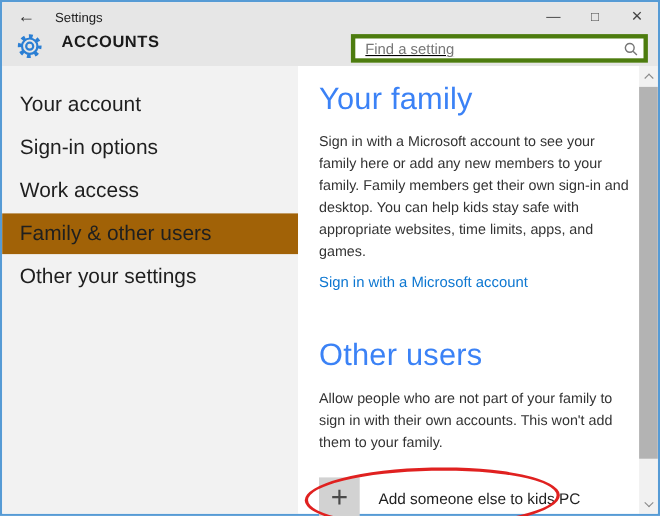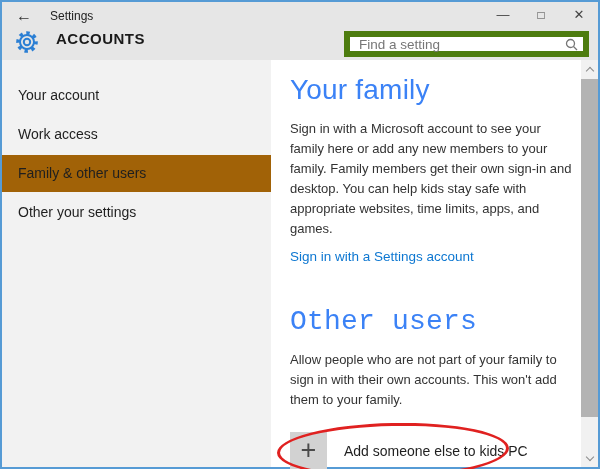--- a/index.html
+++ b/index.html
@@ -42,43 +42,43 @@
     display: flex; align-items: flex-start;
     position: relative;
   }
   .gear-wrap { width: 24px; height: 24px; margin-left: 13px; }
   .page-title {
     font-size: 15px; font-weight: 700; letter-spacing: 0.5px;
     color: #1a1a1a; margin-left: 17px;
   }
   .searchbox {
     position: absolute; right: 9px; top: 1px;
-    width: 245px; height: 26px;
-    background: #fff; border: 6px solid #4d7c0f;
-    display: flex; align-items: center;
+    width: 270px; height: 26px;
+    background: #fff; border: 4px solid #4d7c0f;
+    display: flex; align-items: center; text-decoration: underline;
   }
   .searchbox input {
     border: none; outline: none; background: transparent;
     flex: 1; padding: 0 4px 0 9px;
     font-family: "Liberation Sans", sans-serif;
     font-size: 13.5px; color: #333;
   }
   .searchbox input::placeholder { color: #767676; opacity: 1; }
   .search-icon { width: 24px; display: flex; justify-content: center; }
   
   .body-row { flex: 1; display: flex; min-height: 0; }
   .sidebar {
     width: 269px; flex: 0 0 269px;
     background: #f2f2f2;
     padding-top: 17px;
   }
   .nav-item {
     height: 37px; line-height: 37px;
     padding-left: 16px; margin-bottom: 2px;
-    font-size: 14px; color: #1f1f1f;
+    font-size: 19px; color: #1f1f1f;
     cursor: pointer;
   }
   .nav-item.selected { background: #a16207; }
   .content {
     flex: 1; background: #fff;
     padding: 14px 8px 0 19px;
     position: relative;
   }
   .section-heading {
     font-size: 28px; font-weight: 300; color: #3b82f6;
@@ -88,21 +88,21 @@
     margin-top: 13px;
     font-size: 13px; line-height: 20px; color: #333;
     max-width: 292px;
   }
   .content a {
     display: inline-block;
     color: #0d77d1; text-decoration: none;
     font-size: 13.5px; cursor: pointer;
   }
   .link-family { margin-top: 10px; }
-  .heading-other { margin-top: 41px; font-family: Liberation Mono, monospace; }
+  .heading-other { margin-top: 41px; }
   .add-row {
     margin-top: 22px;
     display: flex; align-items: center;
     position: relative; width: 252px;
     cursor: pointer;
   }
   .plus-box {
     width: 37px; height: 37px; flex: 0 0 37px;
     background: #d2d2d2;
     display: flex; align-items: center; justify-content: center;
@@ -176,29 +176,30 @@
           <line x1="8.5" y1="8.5" x2="12" y2="12" stroke="#767676" stroke-width="1.3"></line>
         </svg>
       </span>
     </div>
   </div>
 
   <div class="body-row">
 
     <div class="sidebar">
       <div class="nav-item">Your account</div>
+      <div class="nav-item">Sign-in options</div>
       <div class="nav-item">Work access</div>
       <div class="nav-item selected">Family &amp; other users</div>
       <div class="nav-item">Other your settings</div>
     </div>
 
     <div class="content">
       <div class="section-heading">Your family</div>
       <p class="section-body">Sign in with a Microsoft account to see your family here or add any new members to your family. Family members get their own sign-in and desktop. You can help kids stay safe with appropriate websites, time limits, apps, and games.</p>
-      <a class="link-family">Sign in with a Settings account</a>
+      <a class="link-family">Sign in with a Microsoft account</a>
 
       <div class="section-heading heading-other">Other users</div>
       <p class="section-body">Allow people who are not part of your family to sign in with their own accounts. This won't add them to your family.</p>
 
       <div class="add-row">
         <span class="plus-box">
           <span>+</span>
         </span>
         <span class="add-label">Add someone else to kids PC</span>
         <div class="red-ellipse"></div>

